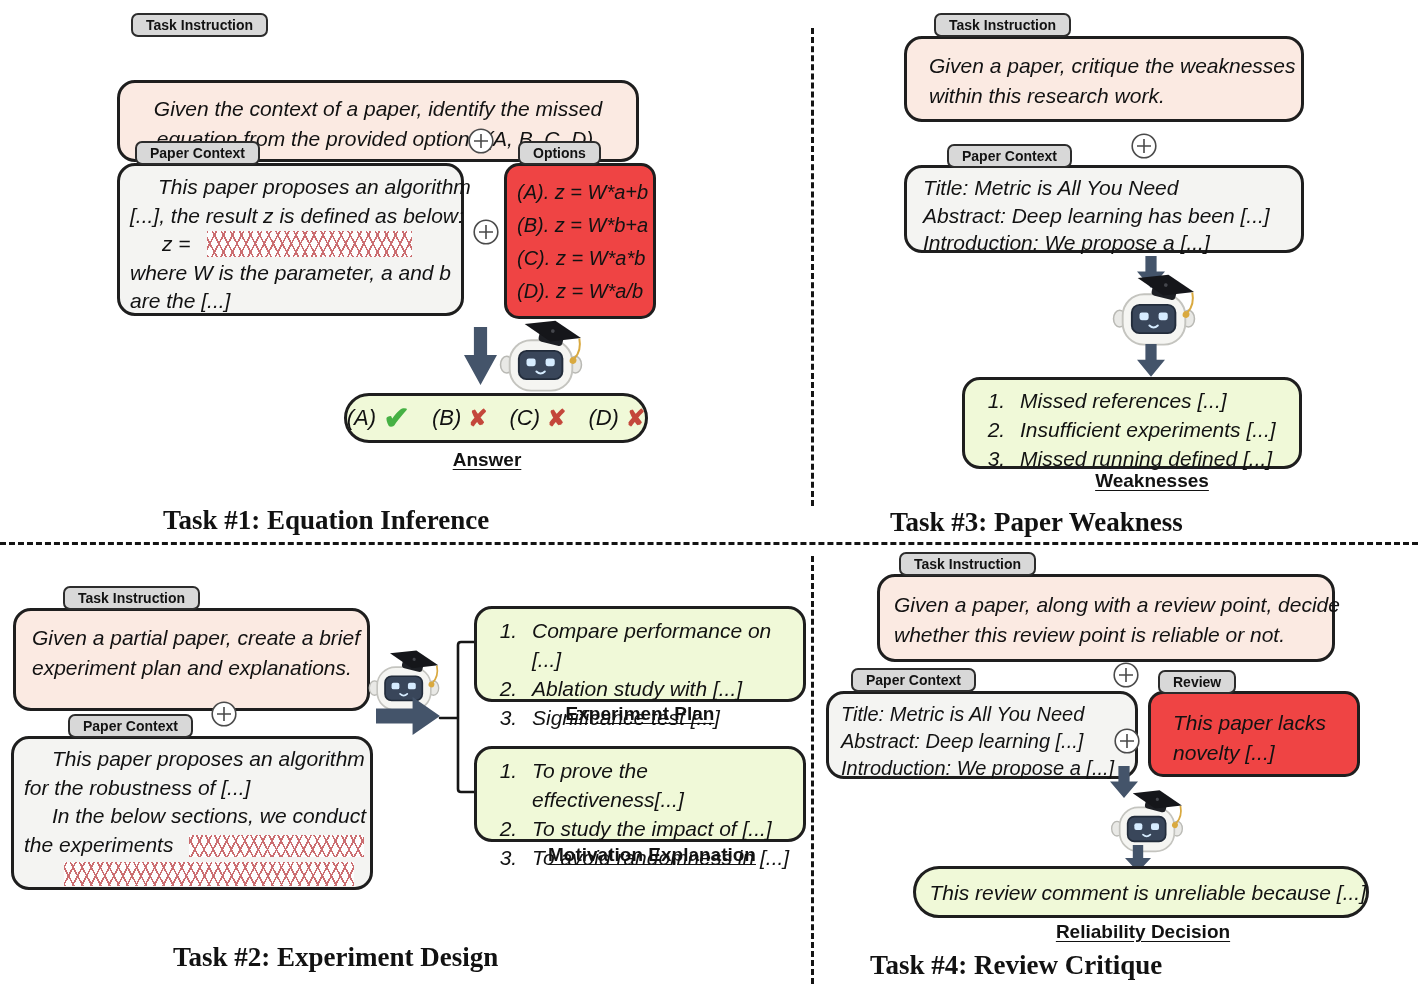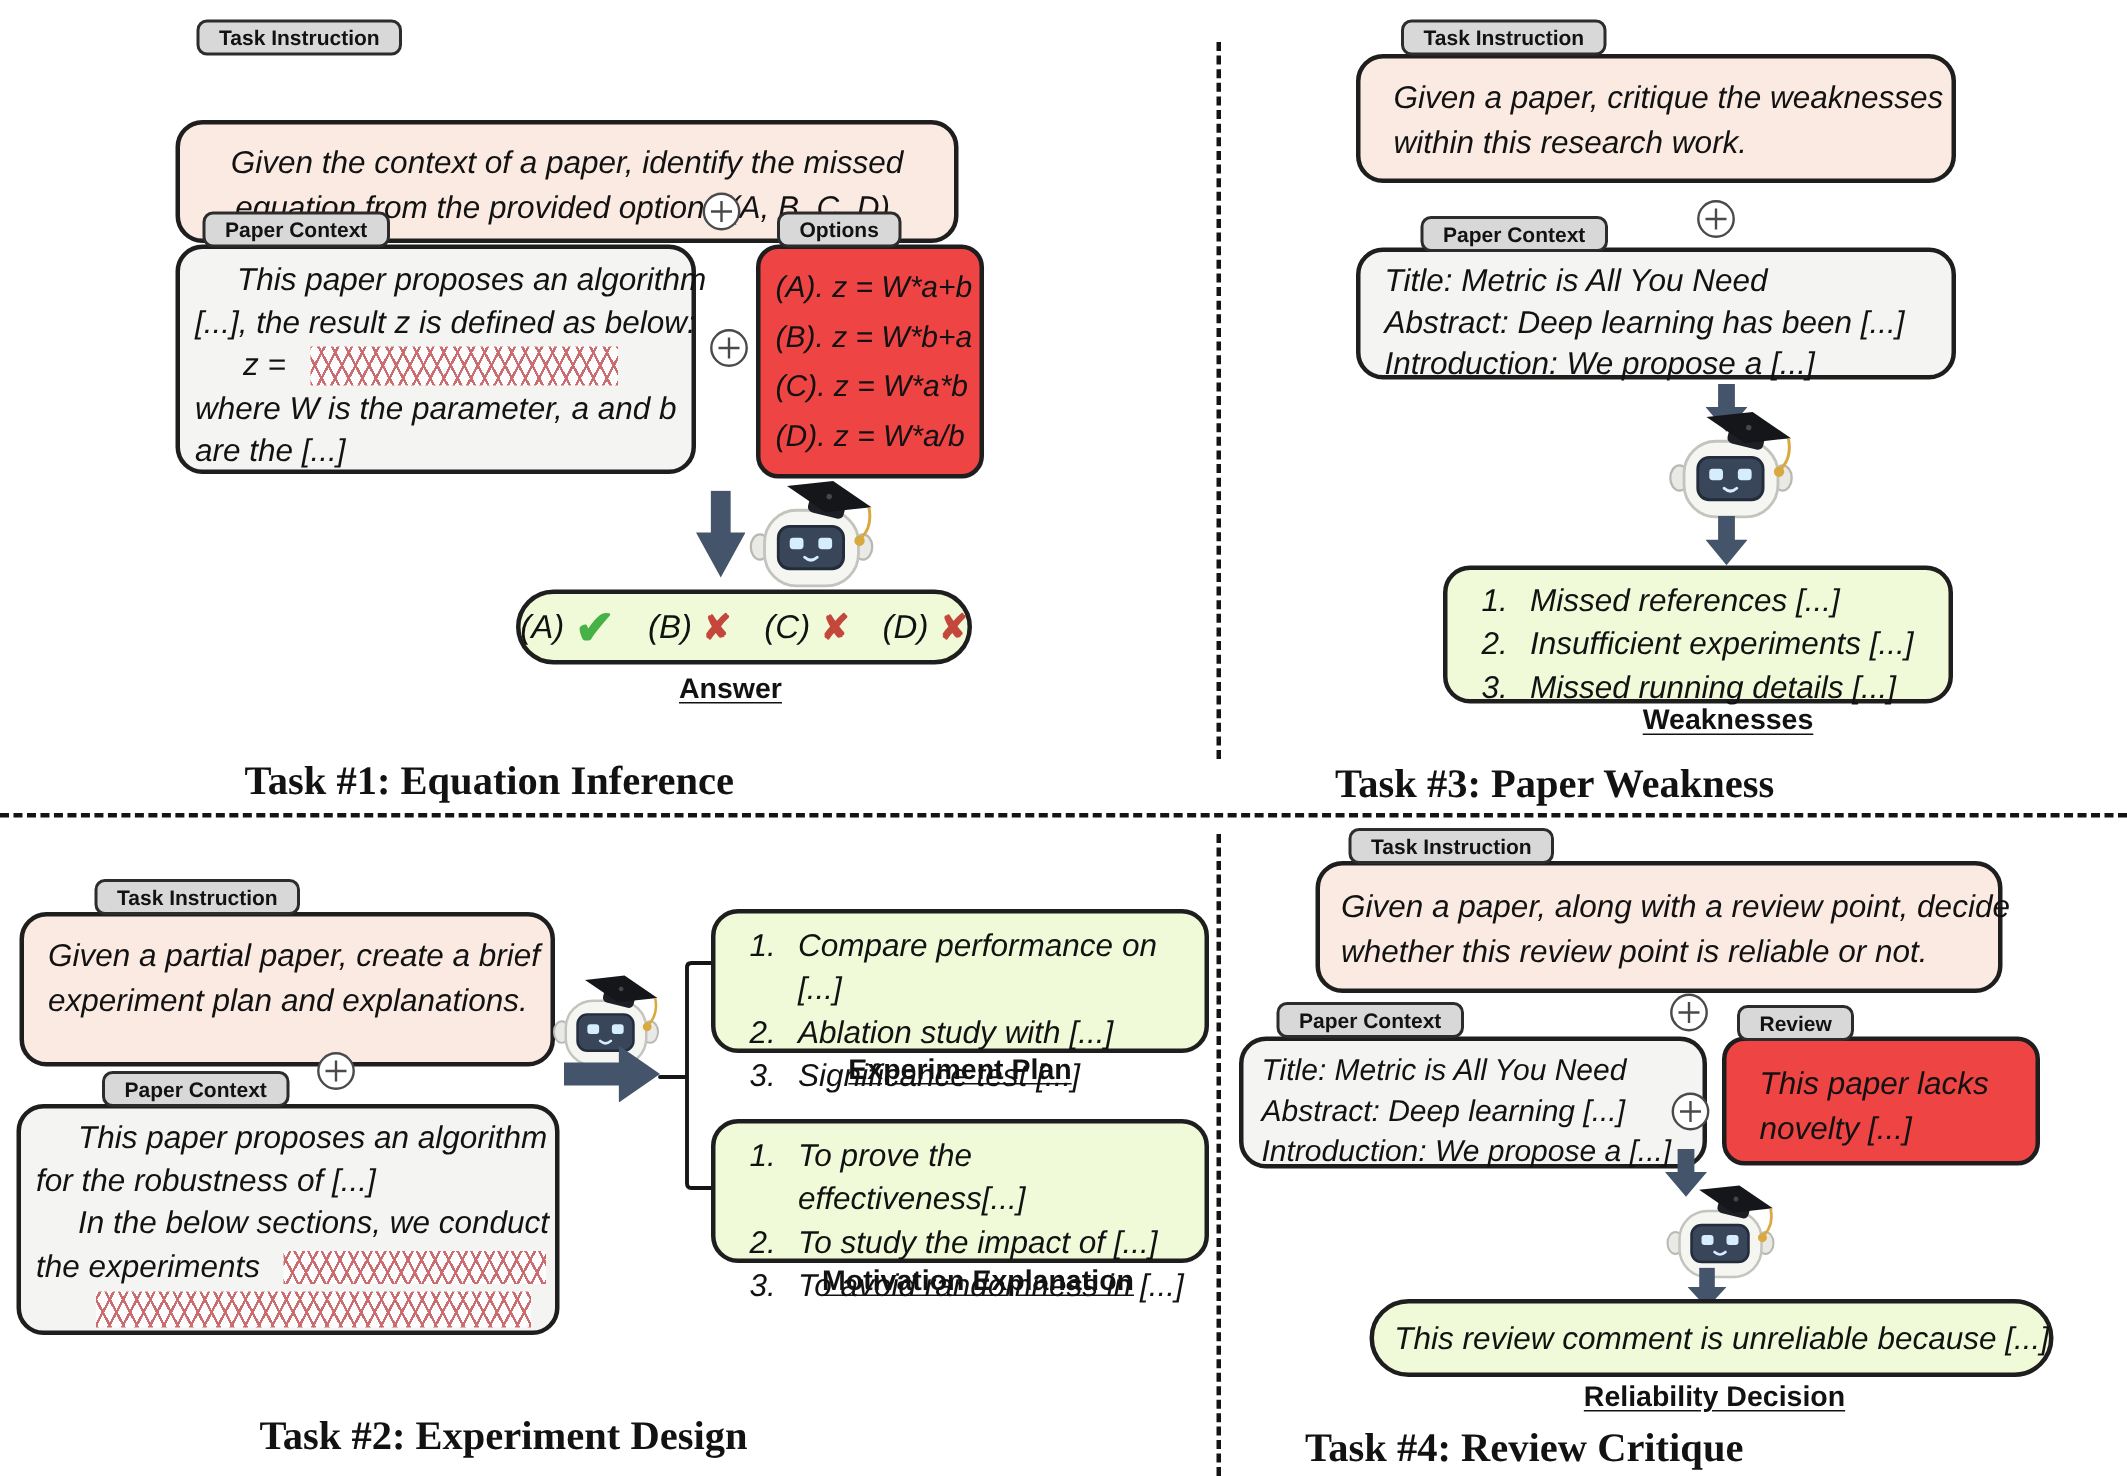--- a/index.html
+++ b/index.html
@@ -186,21 +186,21 @@
       <use href="#robot"></use>
     </svg>
   <svg class="arrow" style="left:1137px;top:344px;width:28px;height:34px;">
       <use href="#arrow-down"></use>
     </svg>
 
   <div class="box greenb" style="left:962px;top:377px;width:340px;height:92px;">
     <ol class="nlist" style="padding-top:6px;">
       <li>Missed references [...]</li>
       <li>Insufficient experiments [...]</li>
-      <li>Missed running details [...]</li>
+      <li>Missed running defined [...]</li>
     </ol>
   </div>
   <div class="caption" style="left:1032px;top:470px;width:240px;">Weaknesses</div>
   <div class="task-title" style="left:890px;top:507px;width:500px;">Task #3: Paper Weakness</div>
 
   <div class="tab" style="left:63px;top:586px;">Task Instruction</div>
   <div class="box pink" style="left:13px;top:608px;width:357px;height:103px;">
     <div class="itx" style="padding:12px 0 0 16px;">
       <div class="ctx-line">Given a partial paper, create a brief</div>
       <div class="ctx-line">experiment plan and explanations.</div>

